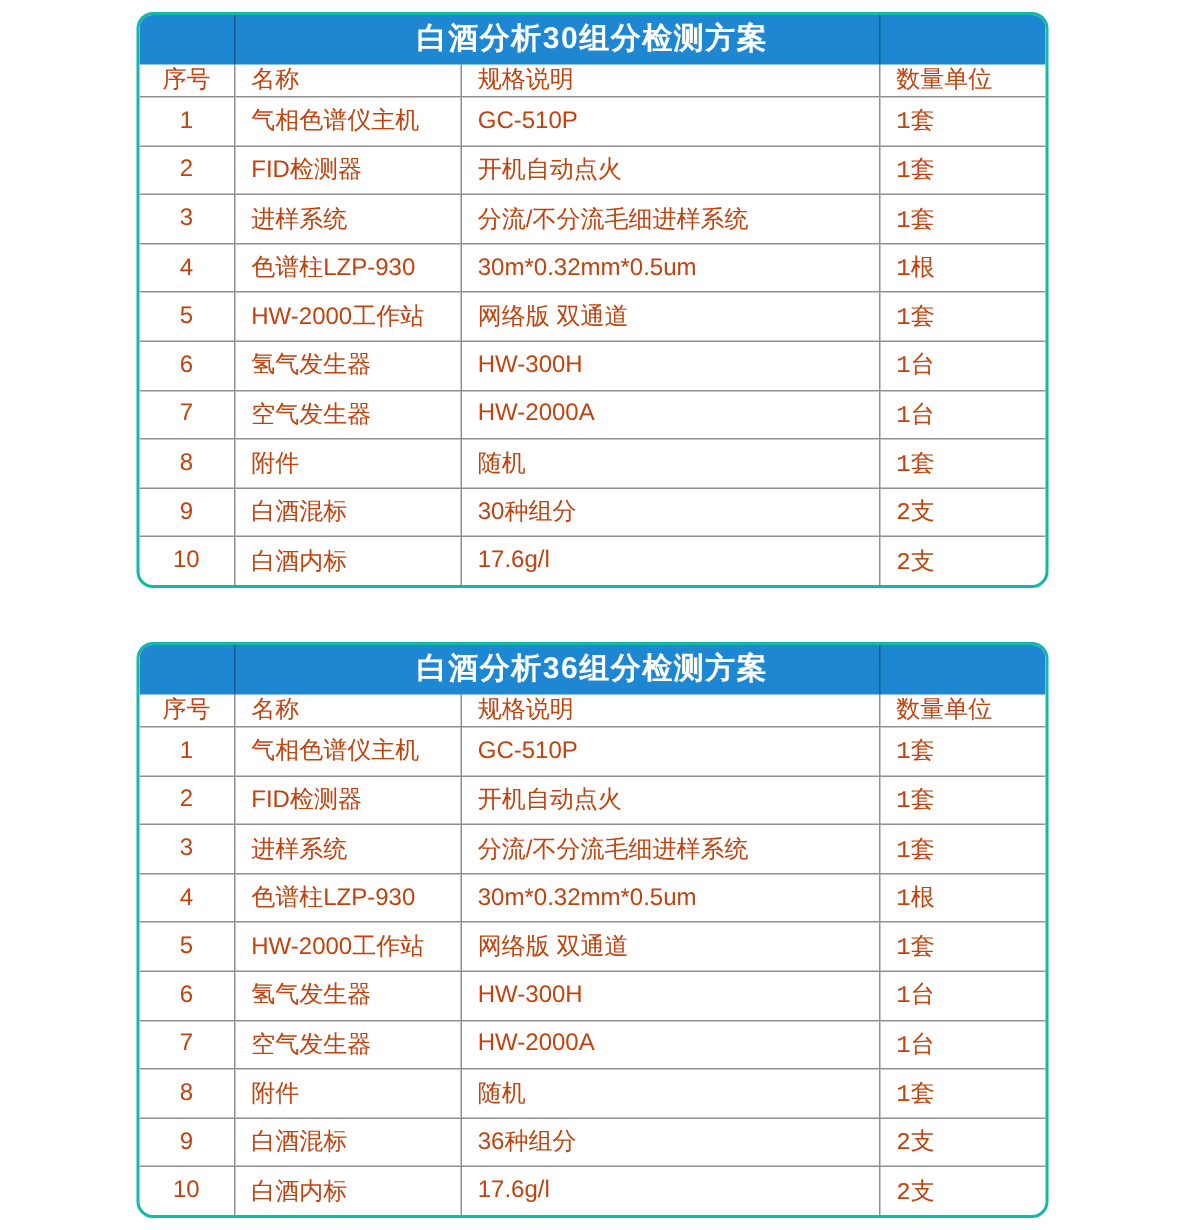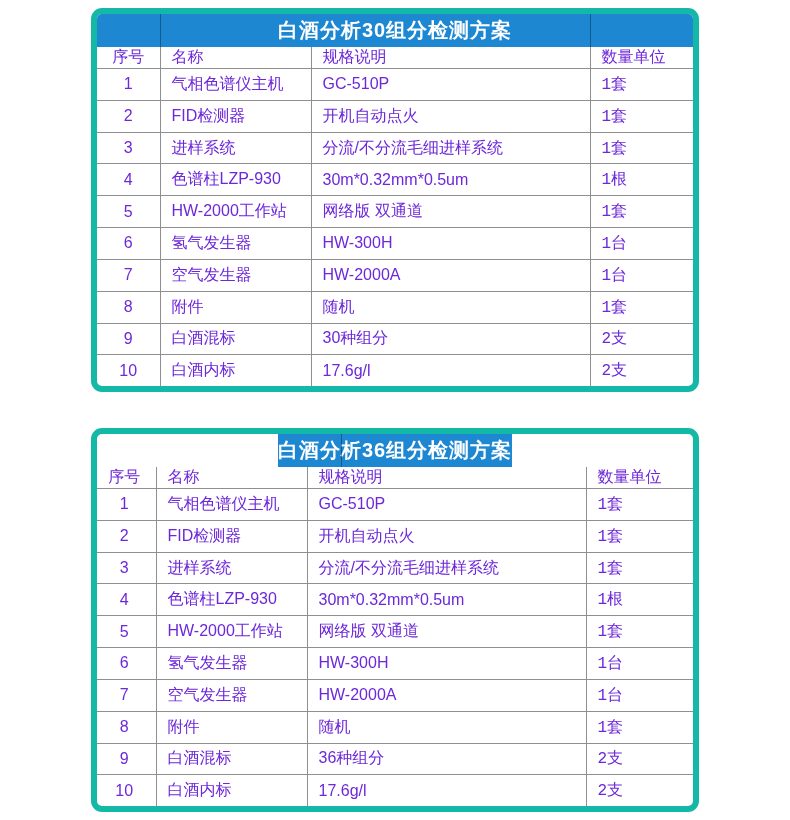--- a/index.html
+++ b/index.html
@@ -8,30 +8,30 @@
     background:#ffffff;
     font-family:"Liberation Sans","DejaVu Sans",sans-serif;
     position:relative;
     overflow:hidden;
   }
   .plan-table {
     position:absolute;
     left:91px;
     width:608px;
     height:384px;
-    border:6px solid #14b8a6;
+    border:2px solid #14b8a6;
     border-radius:11px;
     overflow:hidden;
     background:#ffffff;
     box-sizing:border-box;
     display:flex;
     flex-direction:column;
   }
   .plan-table.t1 { top:8px; }
-  .plan-table.t2 { top:428px;align-items:center; }
+  .plan-table.t2 { top:428px; }
 
   .title-band {
     flex:0 0 33px;
     background:#1d87d2;
     position:relative;
     display:flex;
     align-items:center;
     justify-content:center;
   }
   .title-band .band-div {
@@ -49,21 +49,21 @@
     white-space:nowrap;
   }
 
   table.spec {
     flex:1 1 auto;
     width:100%;
     height:100%;
     border-collapse:collapse;
     table-layout:fixed;
     font-size:16px;
-    color:#6d28d9;
+    color:#c2410c;
   }
   table.spec th, table.spec td {
     border:1px solid #8f8f8f;
     padding:0 11px;
     font-weight:normal;
     text-align:left;
     vertical-align:middle;
     white-space:nowrap;
     overflow:hidden;
   }

